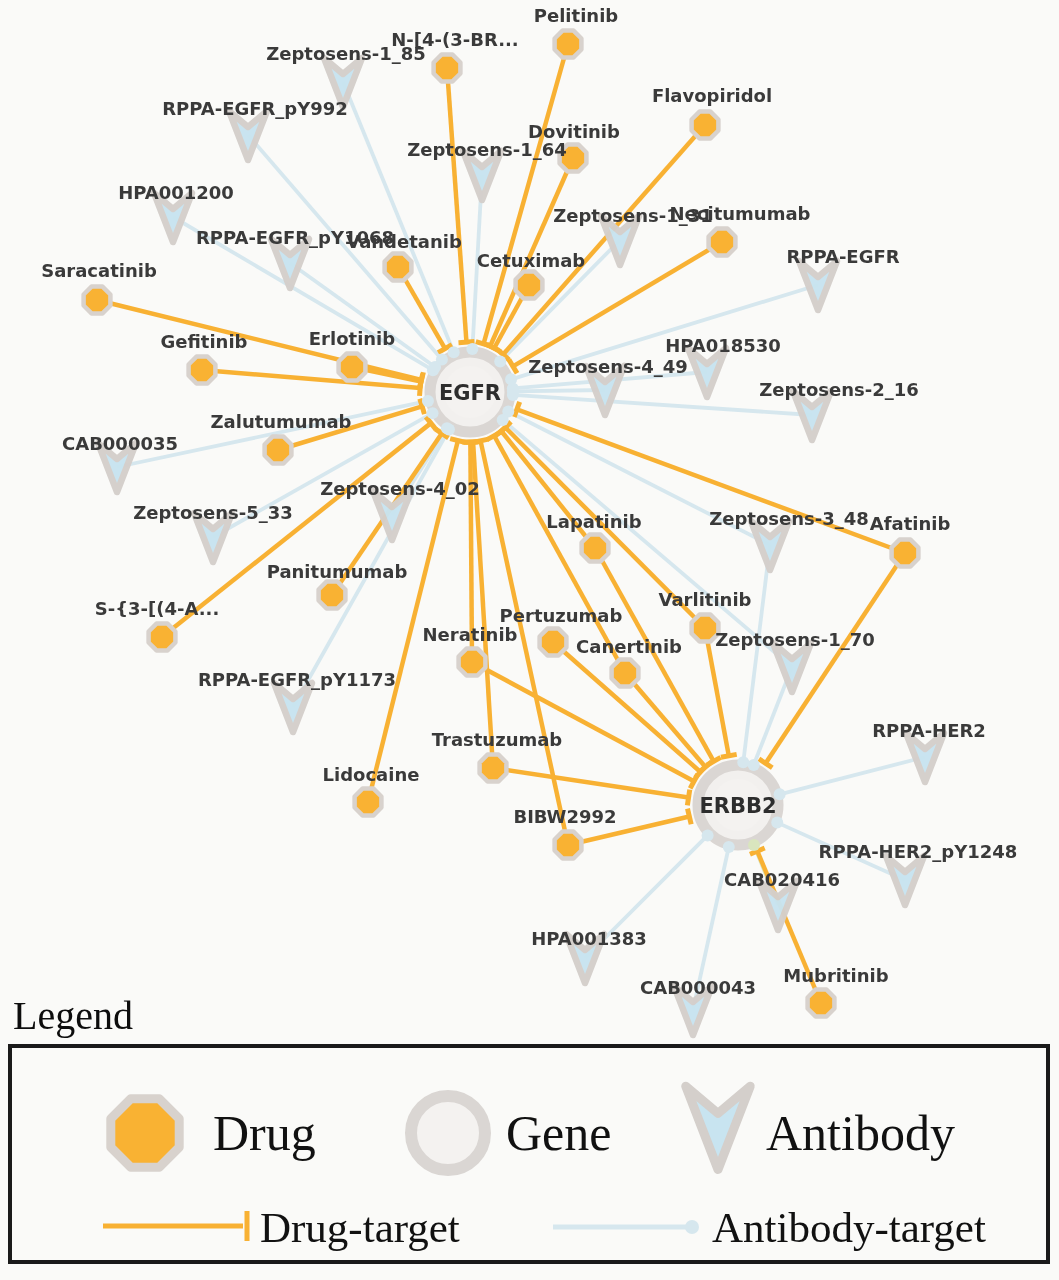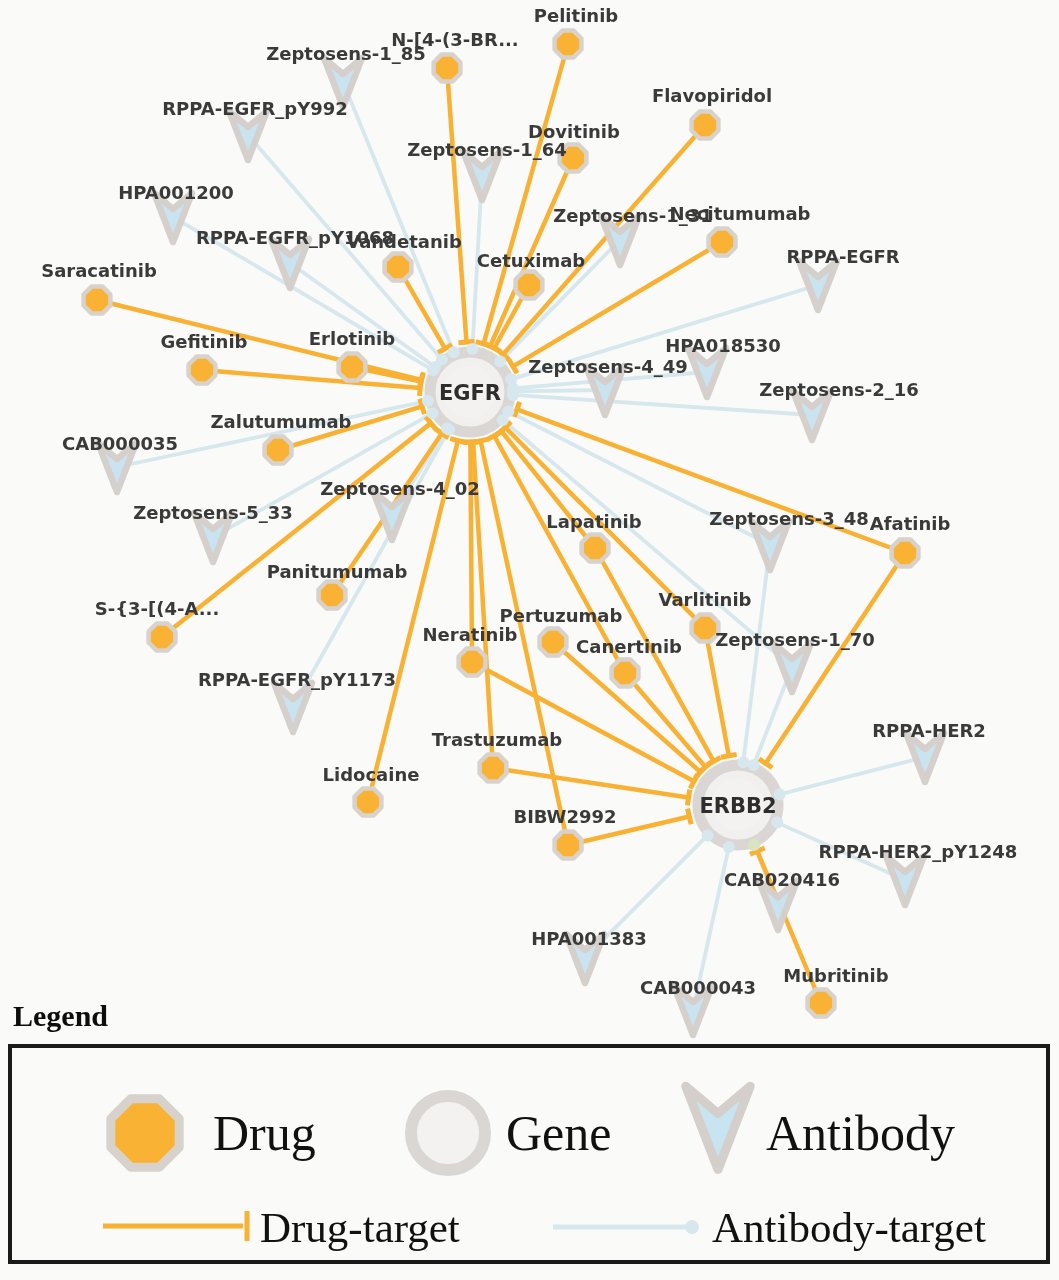--- a/index.html
+++ b/index.html
@@ -1,20 +1,20 @@
 <!DOCTYPE html>
 <html><head>
 <meta charset="utf-8">
 <style>
   html,body{margin:0;padding:0;background:#FAFAF8;}
   #figure{position:relative;width:1059px;height:1280px;background:#FAFAF8;overflow:hidden;
           font-family:"DejaVu Sans",sans-serif;}
   #network-svg{position:absolute;left:0;top:0;}
   #legend-title{position:absolute;left:13px;top:995px;
-    font-family:"Liberation Serif",serif;font-weight:bold;font-size:30px;color:#0d0d0d;line-height:42px;}
+    font-family:"Liberation Serif",serif;font-weight:normal;font-size:40px;color:#0d0d0d;line-height:42px;}
 </style>
 </head>
 <body>
 
 <div id="figure">
   <svg id="network-svg" width="1059" height="1280" viewBox="0 0 1059 1280">
       <g>
         <line x1="343" y1="82" x2="453.698797969379" y2="352.2096643347046" stroke="#D6E7EE" stroke-width="3.8"></line>
         <line x1="248" y1="135" x2="441.89104918475505" y2="359.4594578400092" stroke="#D6E7EE" stroke-width="3.8"></line>
         <line x1="173" y1="217" x2="432.95287190729175" y2="370.1708841204581" stroke="#D6E7EE" stroke-width="3.8"></line>

